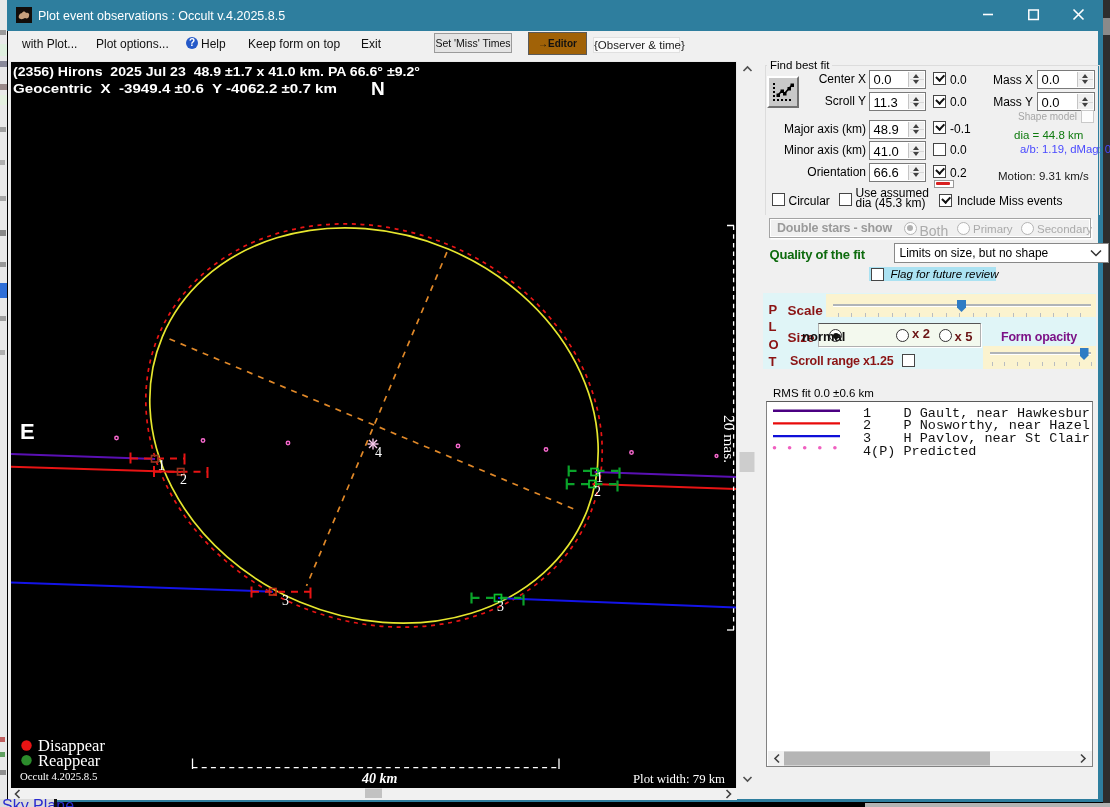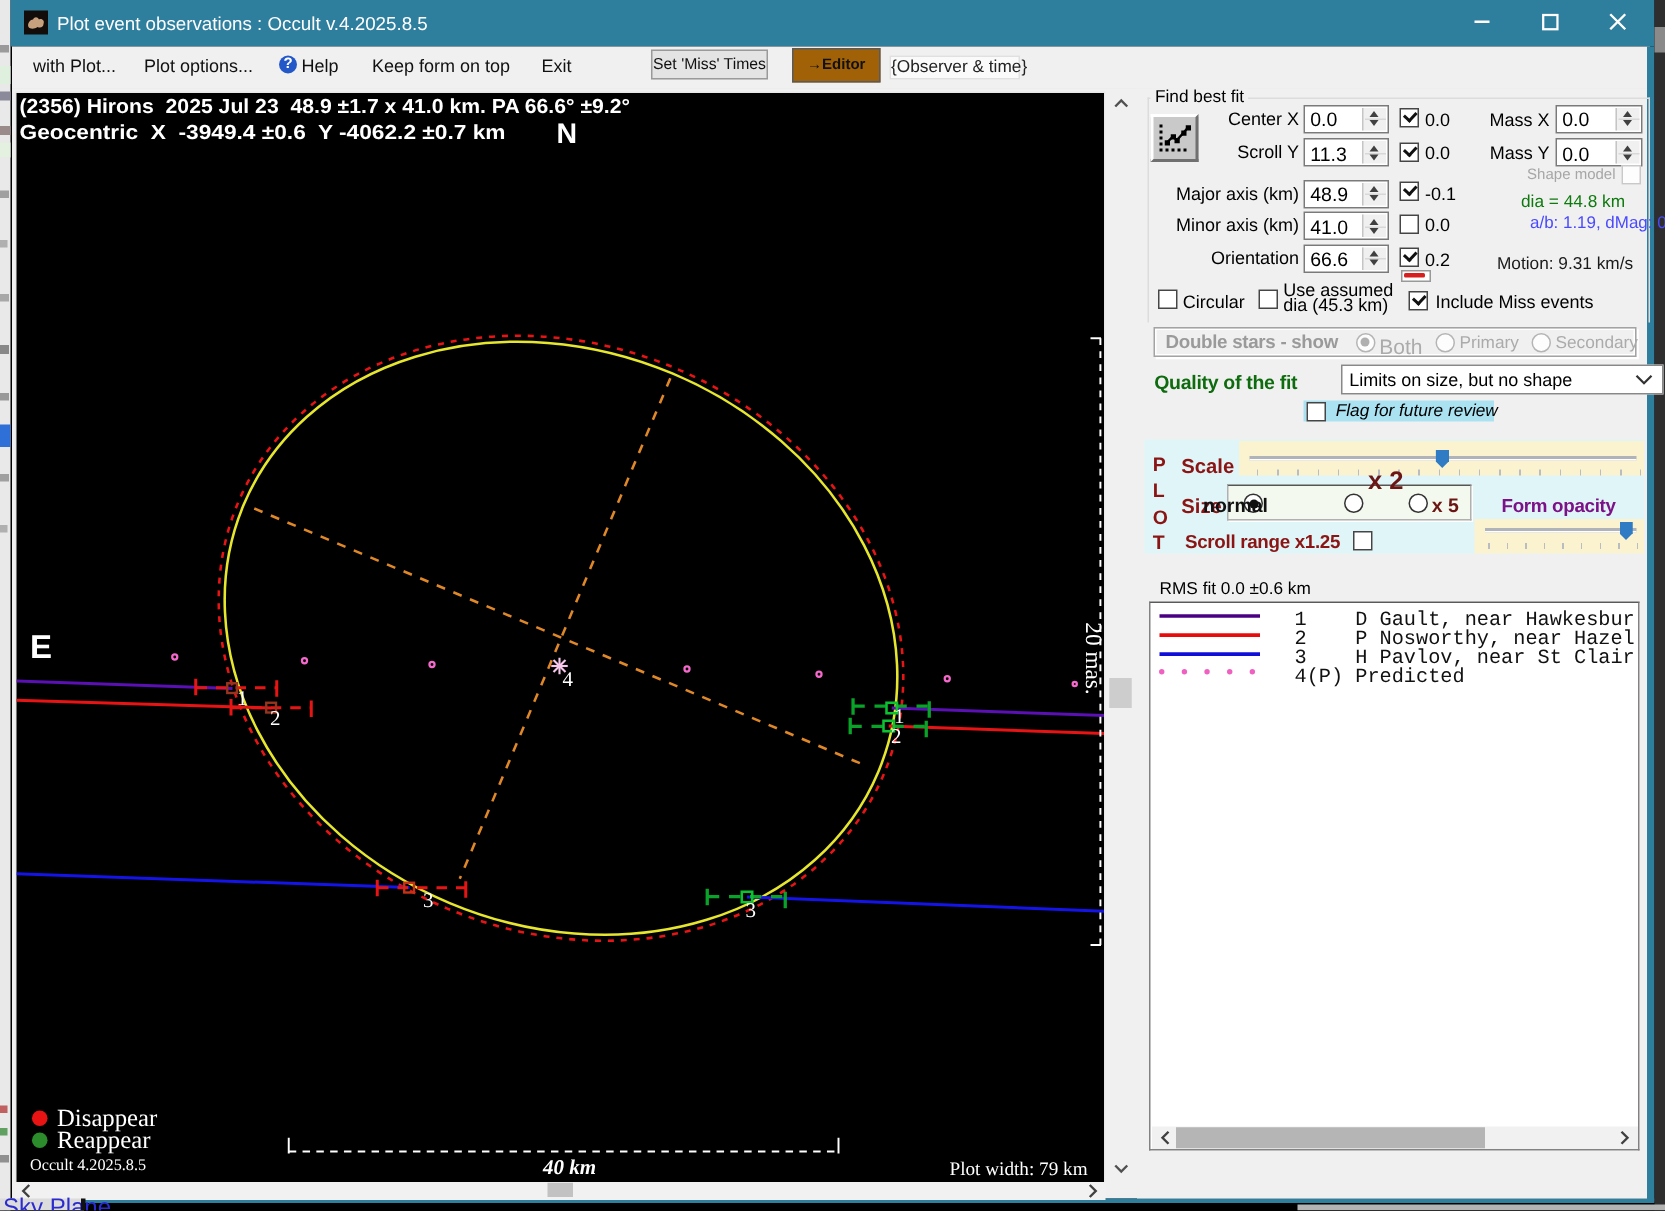--- a/index.html
+++ b/index.html
@@ -353,21 +353,21 @@
 <div class="abs" style="left:826px;top:294px;width:270px;height:23px;background:#fbf3cf;"></div>
 <div class="abs" style="left:832.5px;top:303.5px;width:258px;height:2px;background:#b0b4b8;border-bottom:1px solid #fff;"></div>
 <div class="abs ticks" style="left:837.5px;top:312.5px;width:256px;height:4.5px;"></div>
 <div class="thumb" style="left:957px;top:300px;"></div>
 
 <div class="abs" style="left:787.5px;top:329.5px;font-size:13.5px;font-weight:bold;color:#8b1414;">Size</div>
 <div class="abs" style="left:818px;top:323px;width:161px;height:22px;background:#f3f9ee;border:1px solid #b0b0b0;border-top:1.5px solid #555;box-shadow:1px 1px 0 #fff;"></div>
 <div class="radio sel" style="left:829px;top:329px;"></div>
 <div class="abs" style="left:802px;top:329px;font-size:13px;font-weight:bold;color:#111;">normal</div>
 <div class="radio" style="left:896px;top:329px;"></div>
-<div class="abs" style="left:912px;top:311px;font-size:17px;font-weight:bold;color:#6b1515;">x 2</div>
+<div class="abs" style="left:912px;top:326px;font-size:13px;font-weight:bold;color:#6b1515;">x 2</div>
 <div class="radio" style="left:938.5px;top:329px;"></div>
 <div class="abs" style="left:954.5px;top:329px;font-size:13px;font-weight:bold;color:#6b1515;">x 5</div>
 <div class="abs" style="left:1001px;top:330px;font-size:12.5px;font-weight:bold;color:#7c1287;letter-spacing:-0.2px;">Form opacity</div>
 
 <div class="abs" style="left:982.5px;top:346px;width:113.5px;height:22.5px;background:#fbf3cf;"></div>
 <div class="abs" style="left:989.5px;top:351.5px;width:101px;height:2px;background:#b0b4b8;border-bottom:1px solid #fff;"></div>
 <div class="abs ticks" style="left:992px;top:361.5px;width:100px;height:4.5px;background-image:repeating-linear-gradient(to right,#b9bdc1 0,#b9bdc1 1px,transparent 1px,transparent 12.4px);"></div>
 <div class="thumb" style="left:1079.5px;top:348px;"></div>
 <div class="abs" style="left:790px;top:354px;font-size:12.5px;font-weight:bold;color:#8b1414;letter-spacing:-0.2px;">Scroll range x1.25</div>
 <div class="cb" style="left:901.5px;top:353.5px;"></div>

